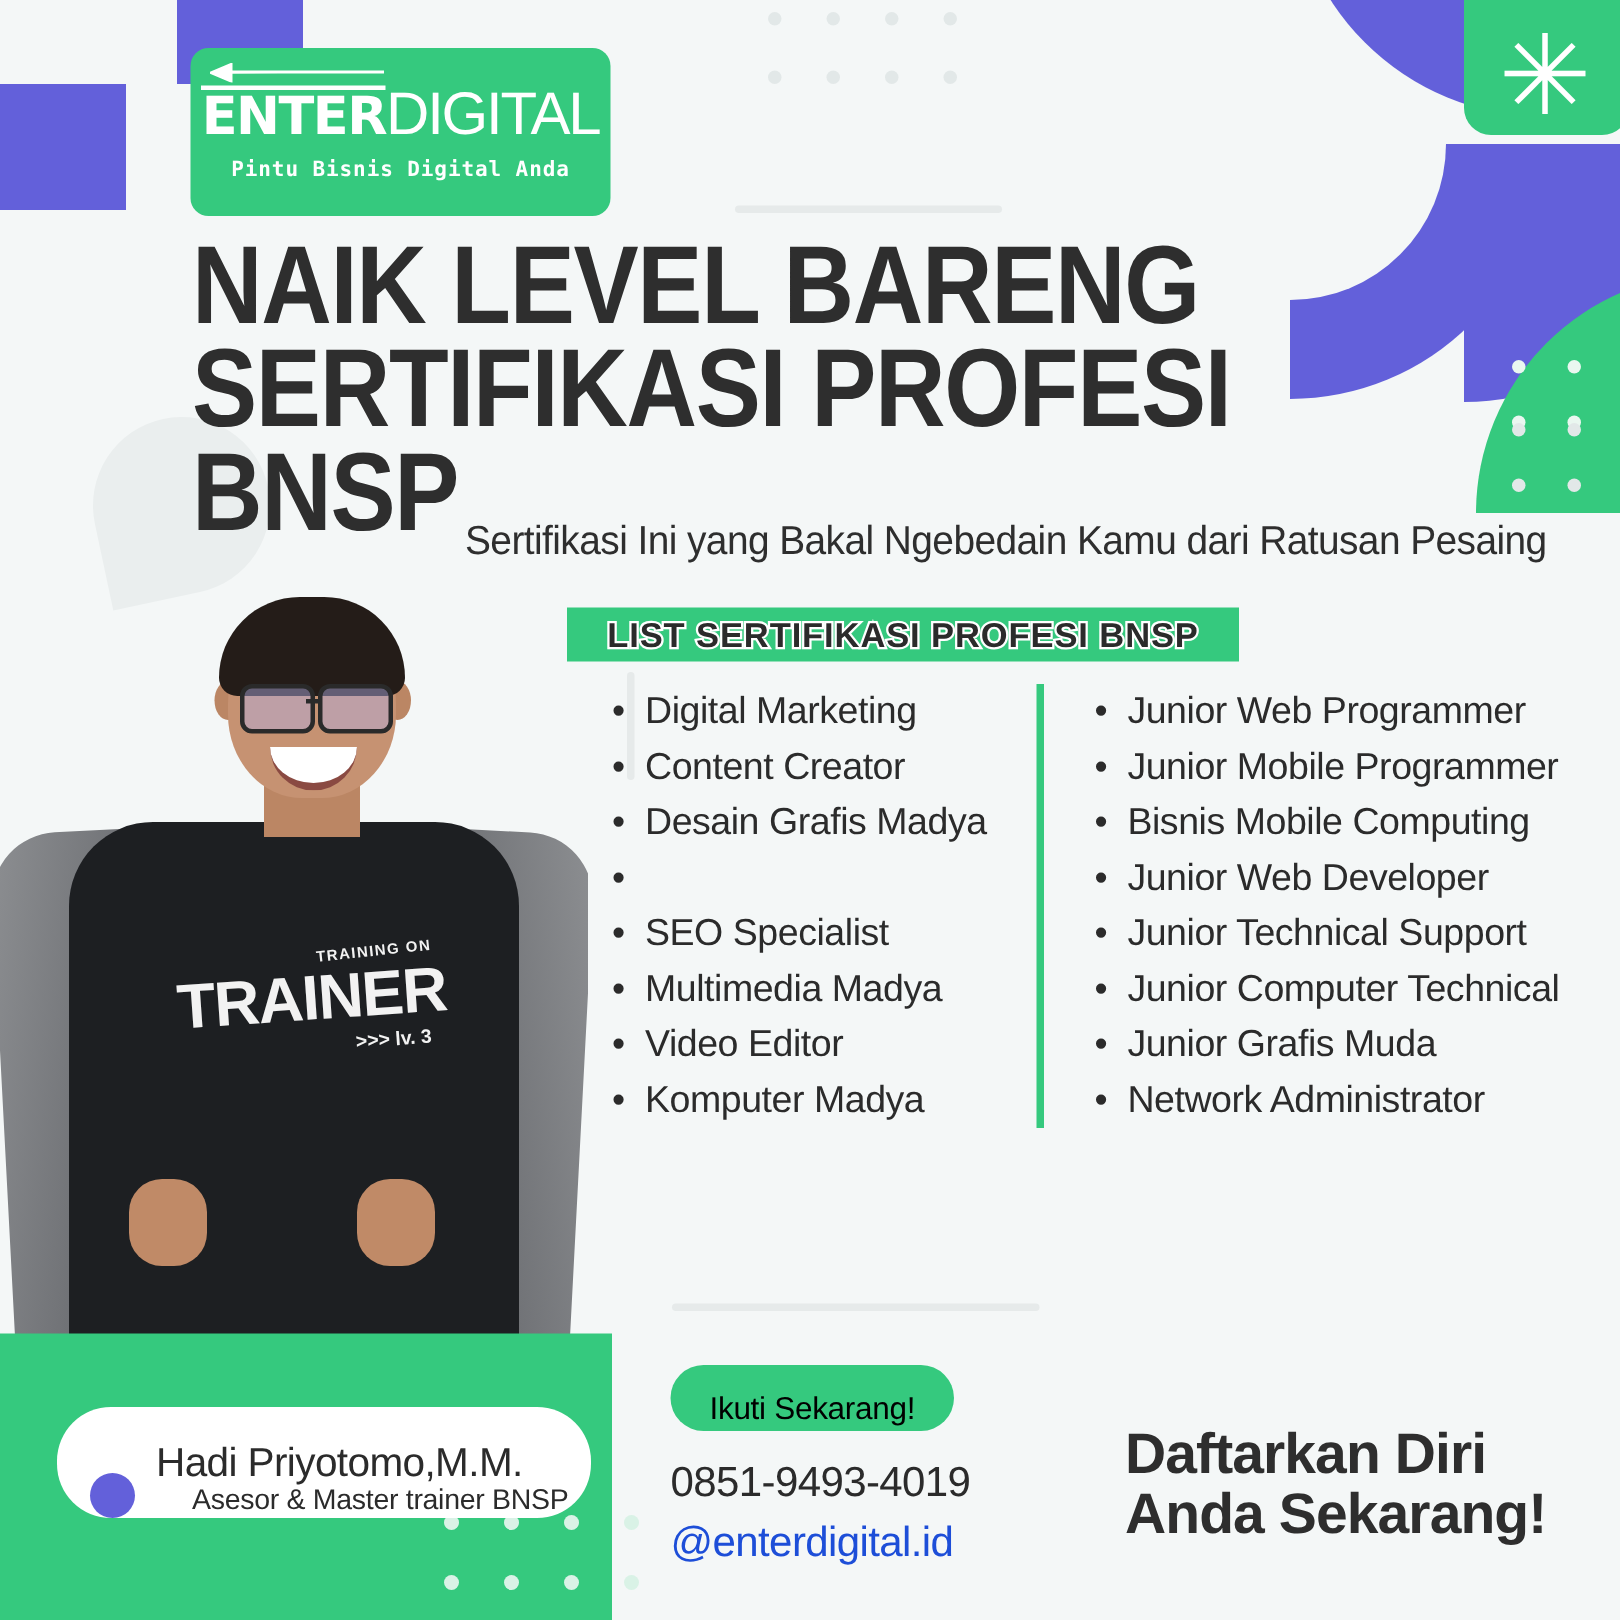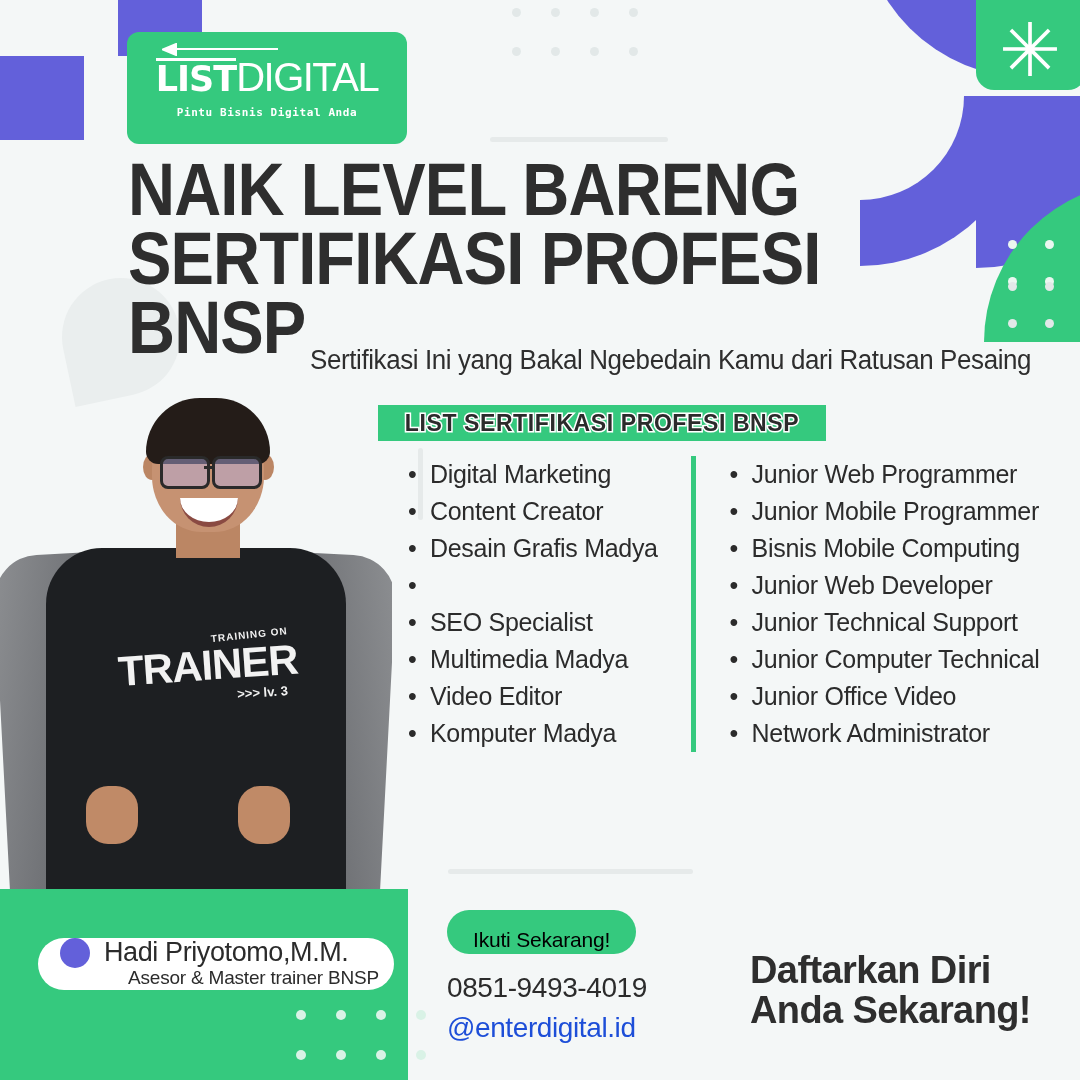--- a/index.html
+++ b/index.html
@@ -60,21 +60,21 @@
   .logo{position:absolute;left:127px;top:32px;width:280px;height:112px;
         background:#35c97e;border-radius:12px;
         display:flex;flex-direction:column;align-items:center;justify-content:center;}
   .logo-main{display:flex;align-items:baseline;position:relative;}
   .logo-arrow{position:absolute;left:6px;top:-14px;width:116px;height:13px;}
   .logo-enter{font-family:"DejaVu Sans", sans-serif;font-weight:700;font-size:35px;
               color:#ffffff;letter-spacing:-1px;
               border-top:3px solid #ffffff;padding-top:1px;line-height:1.0;}
   .logo-digital{font-family:"Liberation Sans", sans-serif;font-weight:400;font-size:40px;
                 color:#ffffff;letter-spacing:-1.5px;line-height:1.0;}
-  .logo-tag{font-family:"DejaVu Sans Mono", monospace;font-weight:700;font-size:11px;
+  .logo-tag{font-family:"DejaVu Sans Mono", monospace;font-weight:700;font-size:14px;
             color:#ffffff;letter-spacing:0.6px;margin-top:9px;}
 
   
   .headline{position:absolute;left:128px;top:156px;width:900px;
             font-family:"Liberation Sans", sans-serif;
             font-weight:700;font-size:74px;line-height:0.93;
             color:#2e2e2e;letter-spacing:-1px;
             transform:scaleX(0.88);transform-origin:left top;}
   .headline div{white-space:nowrap;}
 
@@ -136,22 +136,22 @@
   .p-fist-l{position:absolute;left:86px;top:388px;width:52px;height:58px;
             background:#c08a67;border-radius:22px;}
   .p-fist-r{position:absolute;left:238px;top:388px;width:52px;height:58px;
             background:#c08a67;border-radius:22px;}
 
   
   .greenpanel{position:absolute;left:0px;top:889px;width:408px;height:191px;background:#35c97e;}
   .dots-green{left:296px;top:1010px;grid-template-columns:repeat(4,1fr);gap:30px;}
   .dots-green i{width:10px;height:10px;background:#d9f2e6;}
 
-  .namecard{position:absolute;left:38px;top:938px;width:356px;height:52px;
-            background:#ffffff;border-radius:36px;display:flex;align-items:flex-start;}
+  .namecard{position:absolute;left:38px;top:938px;width:356px;height:74px;
+            background:#ffffff;border-radius:36px;display:flex;align-items:flex-end;}
   .nc-dot{width:30px;height:30px;border-radius:50%;background:#6360da;
           margin-left:22px;flex:0 0 30px;}
   .nc-txt{margin-left:14px;display:flex;flex-direction:column;}
   .nc-name{font-size:27px;color:#2b2b2b;letter-spacing:-0.4px;line-height:1.08;white-space:nowrap;}
   .nc-role{font-size:19px;color:#2b2b2b;letter-spacing:-0.2px;line-height:1.15;
            margin-left:24px;white-space:nowrap;}
 
   
   .cta{position:absolute;left:447px;top:910px;height:44px;padding:0 26px;
        background:#35c97e;border-radius:22px;display:flex;align-items:center;}
@@ -209,21 +209,21 @@
 
   <div class="deco rule-top"></div>
   <div class="deco rule-bot"></div>
   <div class="deco rule-vert"></div>
 
   <div class="logo">
     <div class="logo-main">
       <svg class="logo-arrow" viewBox="0 0 116 13">
         <path d="M116 6 L14 6 L14 1 L1 6.5 L14 12 L14 7" fill="#ffffff" stroke="#ffffff" stroke-width="2"></path>
       </svg>
-      <span class="logo-enter">LIST</span>
+      <span class="logo-enter">ENTER</span>
       <span class="logo-digital">DIGITAL</span>
     </div>
     <div class="logo-tag">Pintu Bisnis Digital Anda</div>
   </div>
 
   <div class="headline">
     <div>NAIK LEVEL BARENG</div>
     <div>SERTIFIKASI PROFESI</div>
     <div>BNSP</div>
   </div>
@@ -287,21 +287,21 @@
       <div class="li">
           <span class="bul">•</span>
           <span class="txt">Junior Technical Support</span>
         </div>
       <div class="li">
           <span class="bul">•</span>
           <span class="txt">Junior Computer Technical</span>
         </div>
       <div class="li">
           <span class="bul">•</span>
-          <span class="txt">Junior Office Video</span>
+          <span class="txt">Junior Grafis Muda</span>
         </div>
       <div class="li">
           <span class="bul">•</span>
           <span class="txt">Network Administrator</span>
         </div>
     </div>
   </div>
 
   <div class="photo">
     <div class="p-cardigan-l"></div>

